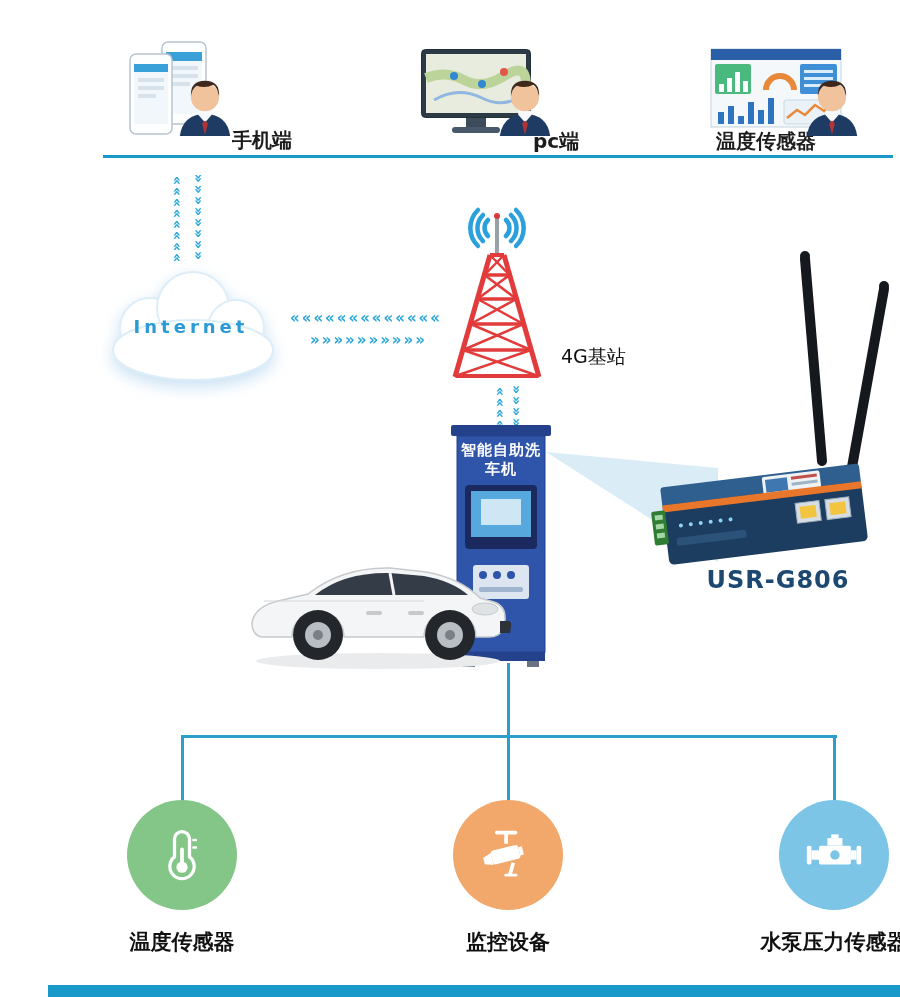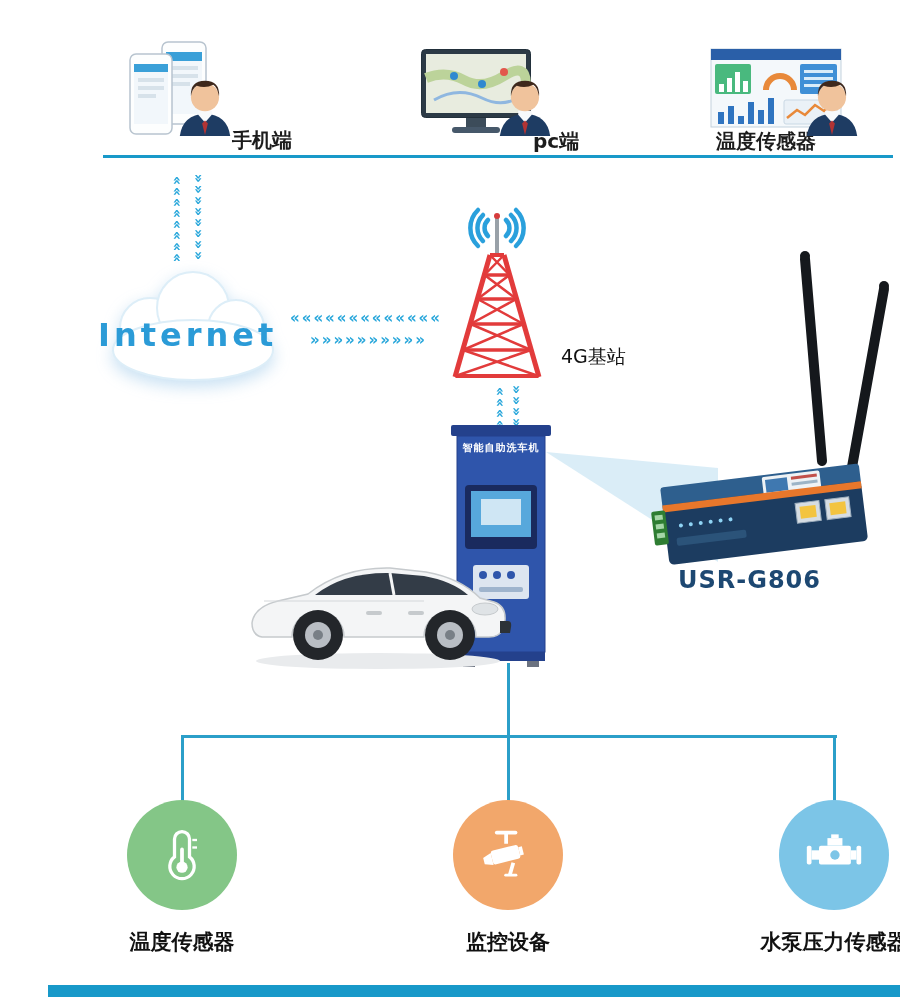--- a/index.html
+++ b/index.html
@@ -2,25 +2,25 @@
 <html><head>
 <meta charset="utf-8">
 <style>
   html,body{margin:0;padding:0;background:#fff;}
   .canvas{position:relative;width:900px;height:997px;background:#ffffff;overflow:hidden;
           font-family:"DejaVu Sans","Liberation Sans",sans-serif;margin-left:48px;}
   .abs{position:absolute;}
   .zh-label{position:absolute;font-size:20px;font-weight:600;color:#1c1c1c;white-space:nowrap;}
   .sep{position:absolute;background:#1899c9;}
   .line{position:absolute;background:#2b9fc9;}
-  .internet-text{position:absolute;left:50px;top:316px;width:186px;
-                 font-size:32px;font-weight:bold;color:#2b9bd7;letter-spacing:4px;}
+  .internet-text{position:absolute;left:50px;top:316px;width:186px;text-align:center;
+                 font-size:18px;font-weight:bold;color:#2b9bd7;letter-spacing:4px;}
   .kiosk-title{position:absolute;left:409px;top:441px;width:88px;text-align:center;
-               font-size:10px;font-weight:bold;color:#ffffff;letter-spacing:1px;}
-  .router-label{position:absolute;left:630px;top:566px;width:200px;text-align:left;
+               font-size:15px;font-weight:bold;color:#ffffff;letter-spacing:1px;}
+  .router-label{position:absolute;left:630px;top:566px;width:200px;text-align:center;
                 font-size:24px;font-weight:bold;color:#1d4872;letter-spacing:1px;}
   .station-label{position:absolute;left:513px;top:344px;font-size:19px;font-weight:500;color:#111;}
   .sensor-label{position:absolute;top:928px;text-align:center;font-size:21px;font-weight:600;color:#111;}
   .circle{position:absolute;width:110px;height:110px;border-radius:50%;top:800px;
           display:flex;align-items:center;justify-content:center;}
   .circle.green{background:#84c687;}
   .circle.orange{background:#f2a76b;}
   .circle.blue{background:#7cc5e7;}
   .vchev{position:absolute;width:100px;height:16px;line-height:16px;text-align:center;
          color:#29a7db;font-weight:bold;font-size:14px;letter-spacing:2px;white-space:nowrap;}

